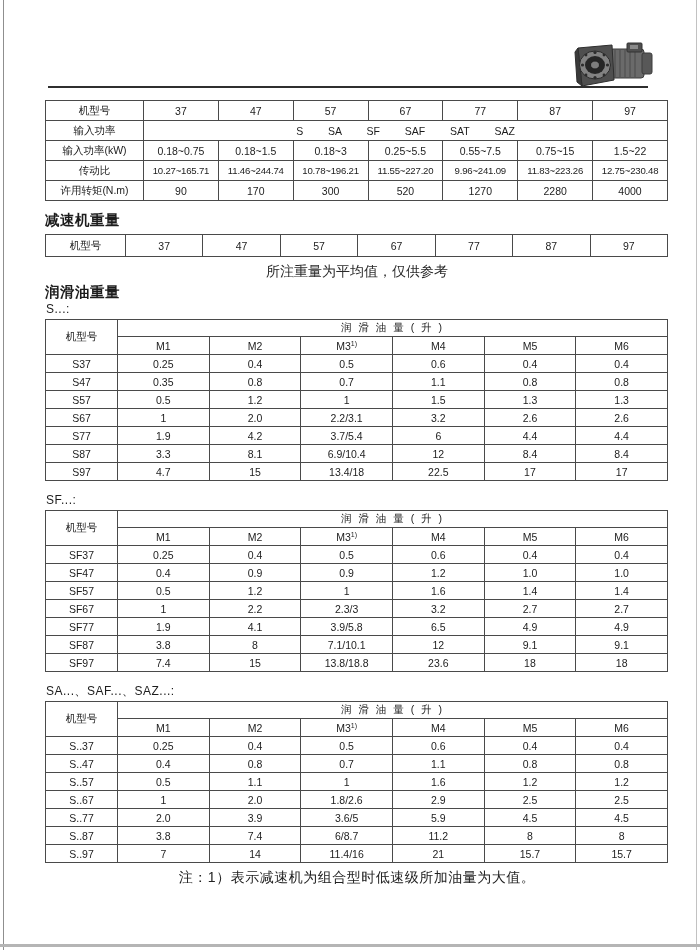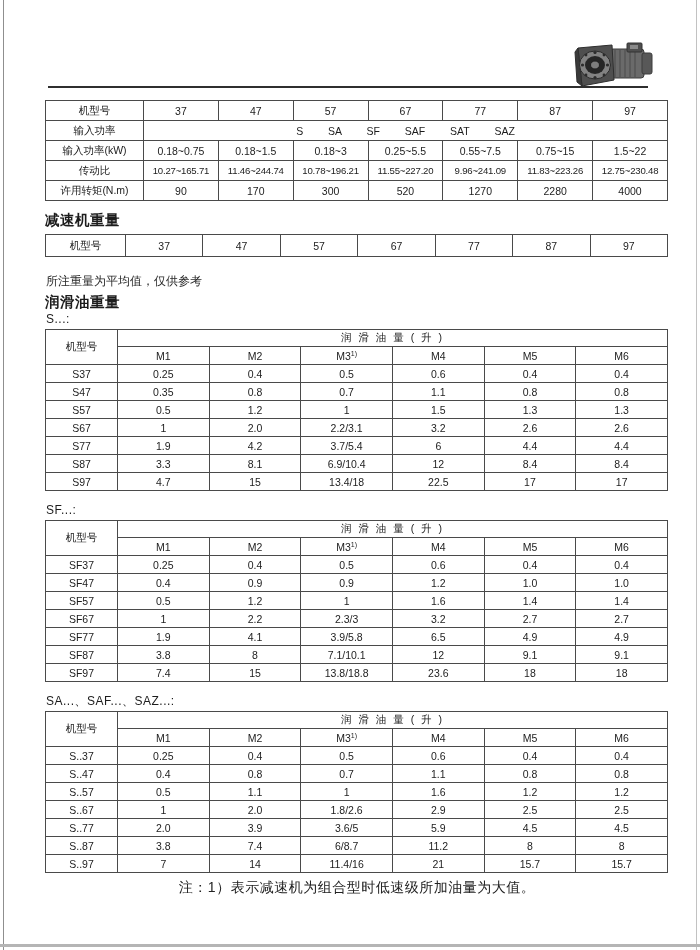--- a/index.html
+++ b/index.html
@@ -24,21 +24,21 @@
         font-size:10.5px;padding:0 1px;overflow:hidden;white-space:nowrap;}
   .power-table td,.power-table th{height:19px;}
   .weight-table td,.weight-table th{height:21px;}
   .oil-table td,.oil-table th{height:17px;}
   .oil-table .group-head{height:16px;letter-spacing:2px;}
   .power-table col.c-label{width:98px;}
   .weight-table col.c-label{width:80px;}
   .oil-table col.c-model{width:72px;}
   .span-cell{text-align:center;word-spacing:22px;}
   .small-cell{font-size:9.6px;letter-spacing:-0.2px;}
-  .tiny-note{font-size:12px;color:#2a2a2a;height:12px;line-height:12px;margin:18px 0 5px 1px;}
+  .tiny-note{font-size:14px;color:#2a2a2a;height:12px;line-height:12px;margin:8px 0 5px 1px;text-align:center;}
   .oil-label{font-size:12px;height:14px;line-height:14px;margin:0 0 3px 1px;letter-spacing:0.5px;}
   .oil-block{margin-bottom:12px;}
   .oil-block:last-of-type{margin-bottom:0;margin-top:8px;}
   .footnote{font-size:14px;color:#222;margin:6px 0 0 1px;letter-spacing:0.5px;text-align:center;}
   sup{font-size:7px;vertical-align:super;line-height:0;}
 </style>
 </head>
 <body>
 
 <div class="page">

